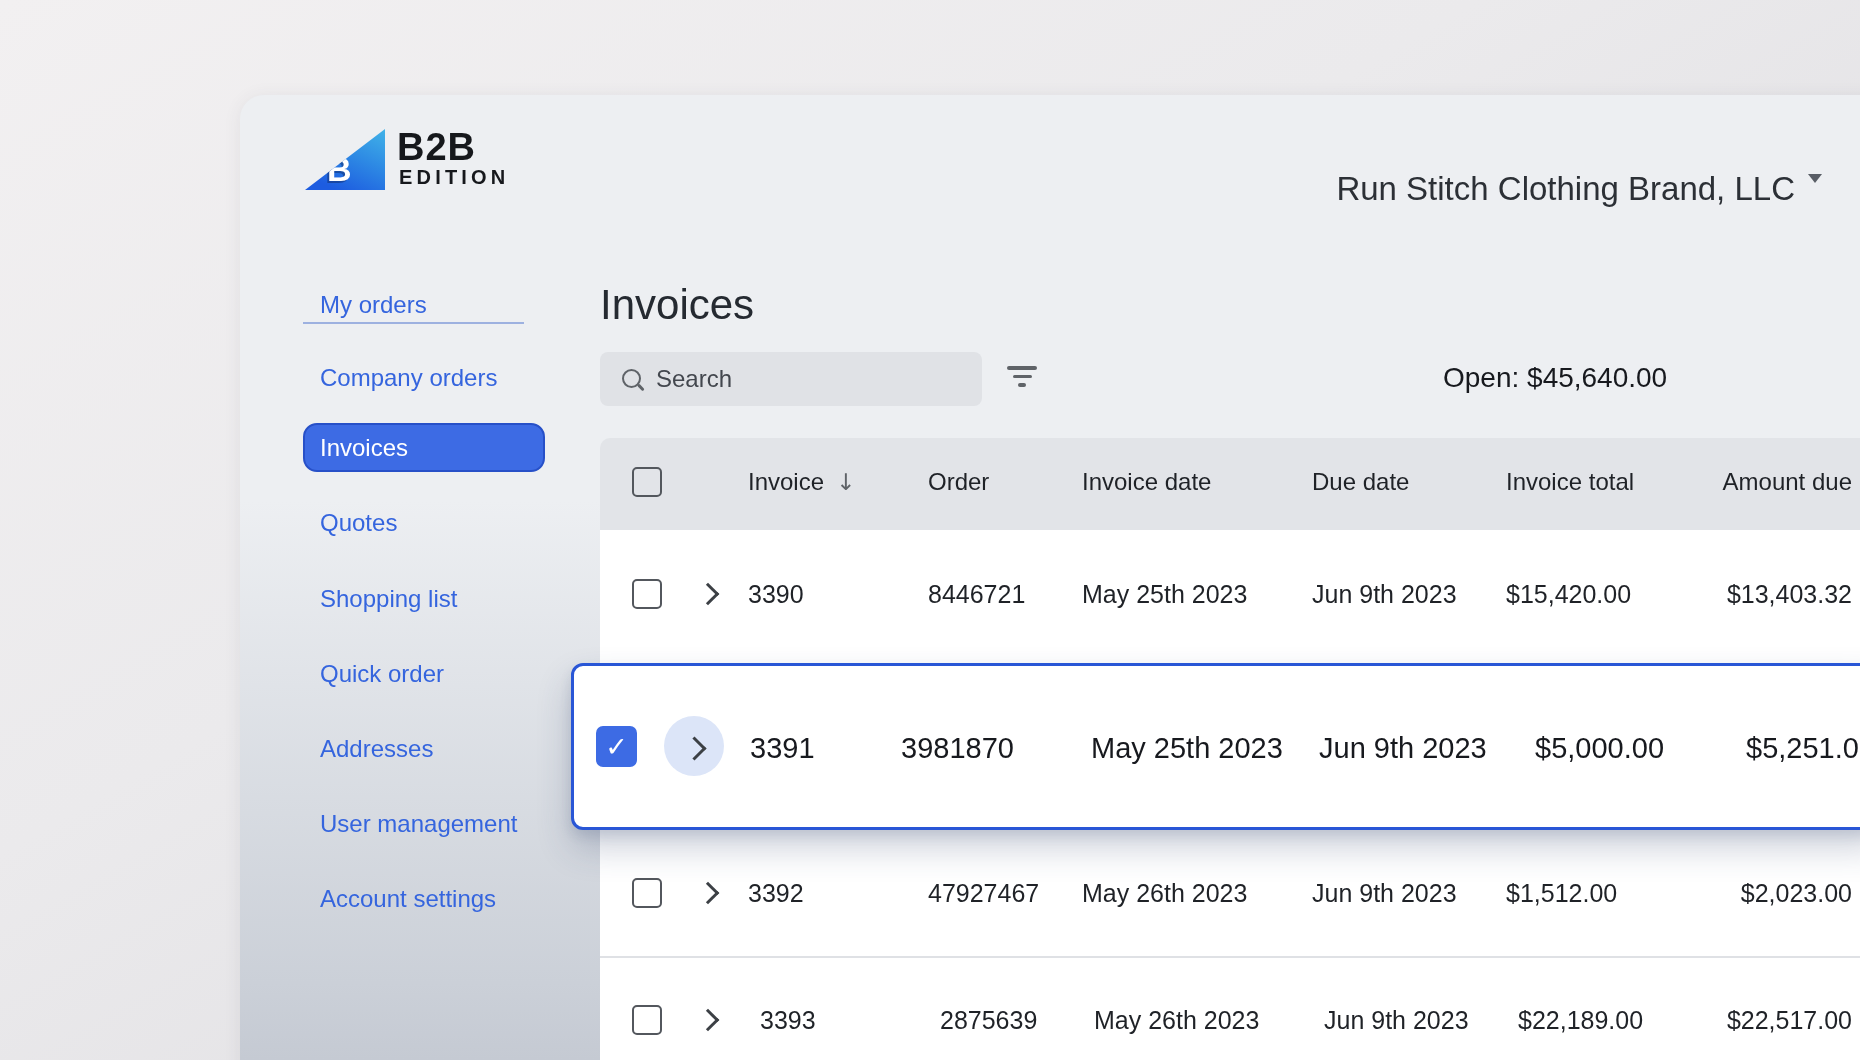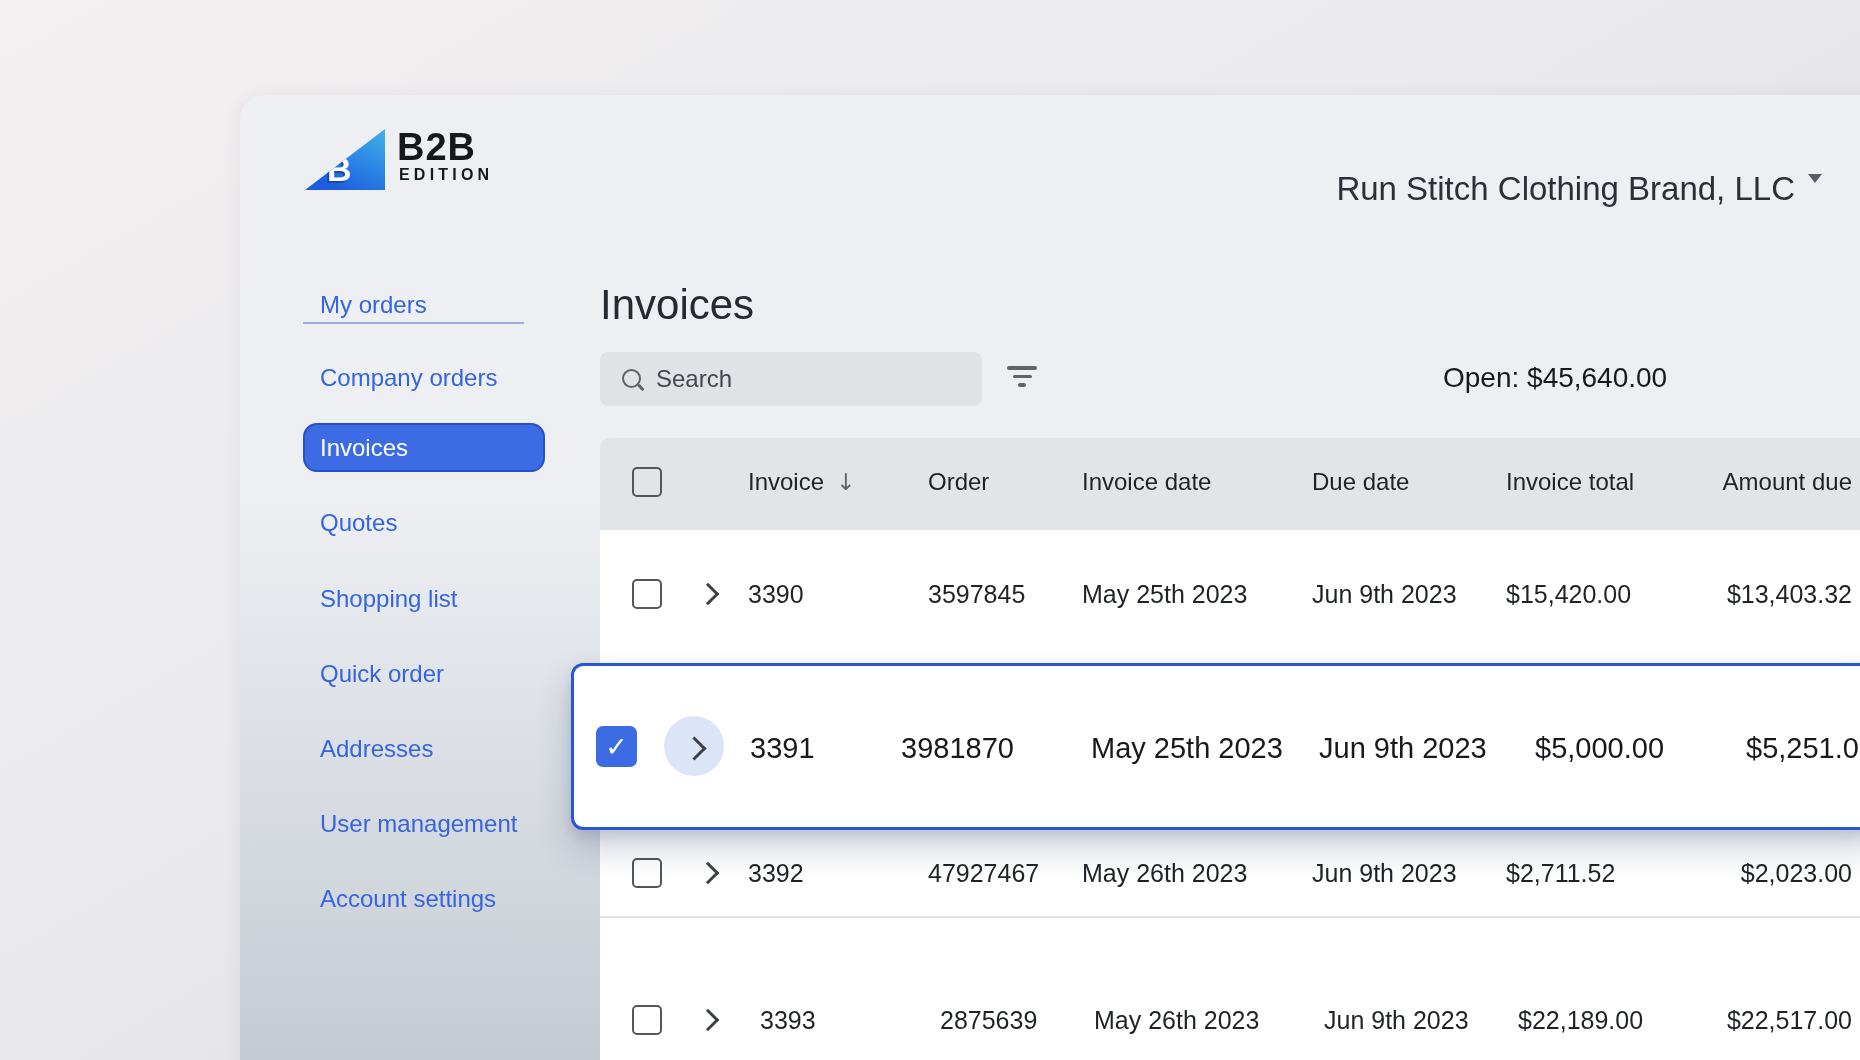--- a/index.html
+++ b/index.html
@@ -30,21 +30,21 @@
   }
   .logo-mark-letter{
     position:absolute;left:22px;top:21px;font-size:34px;font-weight:800;color:#FFFFFF;
     text-shadow:-2px 2px 0 rgba(13,35,90,0.45);letter-spacing:0;
   }
   .logo-main{
     position:absolute;left:92px;top:4px;font-size:38px;font-weight:800;color:#16181C;
     letter-spacing:1px;
   }
   .logo-sub{
-    position:absolute;left:94px;top:44px;font-size:16px;font-weight:700;color:#16181C;
+    position:absolute;left:94px;top:44px;font-size:20px;font-weight:700;color:#16181C;
     letter-spacing:4.2px;
   }
   
   .company-selector{
     position:absolute;top:170px;right:38px;z-index:2;cursor:pointer;
     font-size:33px;color:#2C3036;font-weight:500;display:flex;align-items:flex-start;gap:13px;
   }
   .caret-down{
     width:0;height:0;border-left:7px solid transparent;border-right:7px solid transparent;
     border-top:9px solid #595E66;margin-top:4px;
@@ -93,21 +93,21 @@
   .hc1{left:148px;} .hc2{left:328px;} .hc3{left:482px;} .hc4{left:712px;} .hc5{left:906px;}
   .hc6{right:8px;text-align:center;}
   .sort-arrow{font-family:"DejaVu Sans",sans-serif;color:#5F6368;font-size:23px;margin-left:12px;font-weight:400;}
   .checkbox{
     width:30px;height:30px;border:2.5px solid #53575D;border-radius:5px;box-sizing:border-box;
     background:transparent;position:absolute;cursor:pointer;
   }
   .t-header .checkbox{left:32px;top:29px;}
   .t-row{position:absolute;left:600px;width:1260px;z-index:3;background:#FFFFFF;}
   .row-0{top:530px;height:127px;}
-  .row-2{top:830px;height:88px;border-bottom:2px solid #DFE1E5;box-sizing:border-box;}
+  .row-2{top:830px;height:128px;border-bottom:2px solid #DFE1E5;box-sizing:border-box;}
   .row-3{top:960px;height:100px;}
   .t-row .checkbox{left:32px;top:50%;margin-top:-15px;background:#FFFFFF;}
   .row-3 .checkbox{margin-top:-5px;}
   .chev{
     position:absolute;width:13px;height:13px;border-top:3px solid #3C4045;border-right:3px solid #3C4045;
     transform:rotate(45deg);cursor:pointer;
   }
   .t-row .chev{left:100px;top:50%;margin-top:-8px;}
   .row-3 .chev{margin-top:2px;}
   .cell{position:absolute;top:50%;margin-top:-14px;font-size:25px;color:#1F2227;white-space:nowrap;}
@@ -195,35 +195,35 @@
     <span class="hcell hc4">Due date</span>
     <span class="hcell hc5">Invoice total</span>
     <span class="hcell hc6">Amount due</span>
   </div>
   <div class="t-body"></div>
 
   <div class="t-row row-0">
     <span class="checkbox"></span>
     <span class="chev"></span>
     <span class="cell cc1">3390</span>
-    <span class="cell cc2">3597845</span>
+    <span class="cell cc2">8446721</span>
     <span class="cell cc3">May 25th 2023</span>
     <span class="cell cc4">Jun 9th 2023</span>
     <span class="cell cc5">$15,420.00</span>
     <span class="cell cc6">$13,403.32</span>
   </div>
 
   <div class="t-row row-2">
     <span class="checkbox"></span>
     <span class="chev"></span>
     <span class="cell cc1">3392</span>
     <span class="cell cc2">47927467</span>
     <span class="cell cc3">May 26th 2023</span>
     <span class="cell cc4">Jun 9th 2023</span>
-    <span class="cell cc5">$2,711.52</span>
+    <span class="cell cc5">$1,512.00</span>
     <span class="cell cc6">$2,023.00</span>
   </div>
 
   <div class="t-row row-3">
     <span class="checkbox"></span>
     <span class="chev"></span>
     <span class="cell cc1">3393</span>
     <span class="cell cc2">2875639</span>
     <span class="cell cc3">May 26th 2023</span>
     <span class="cell cc4">Jun 9th 2023</span>

